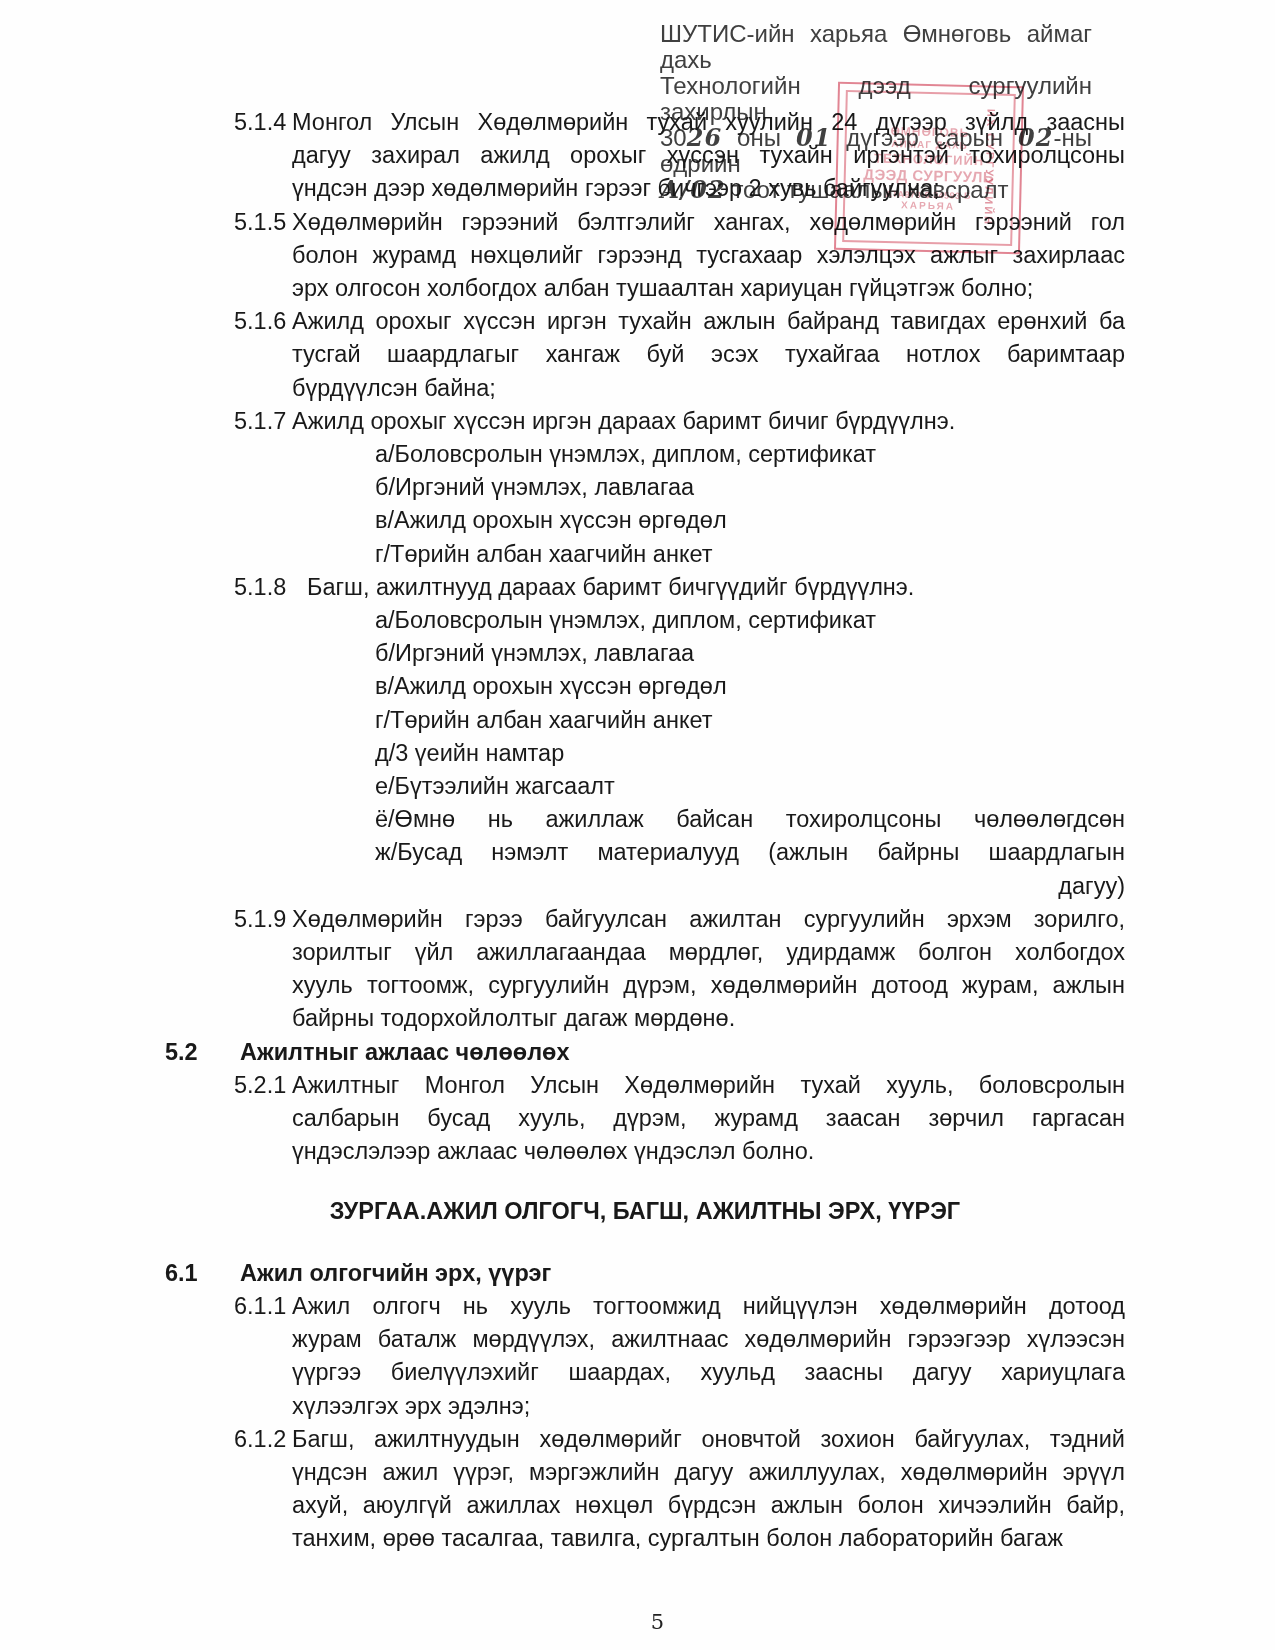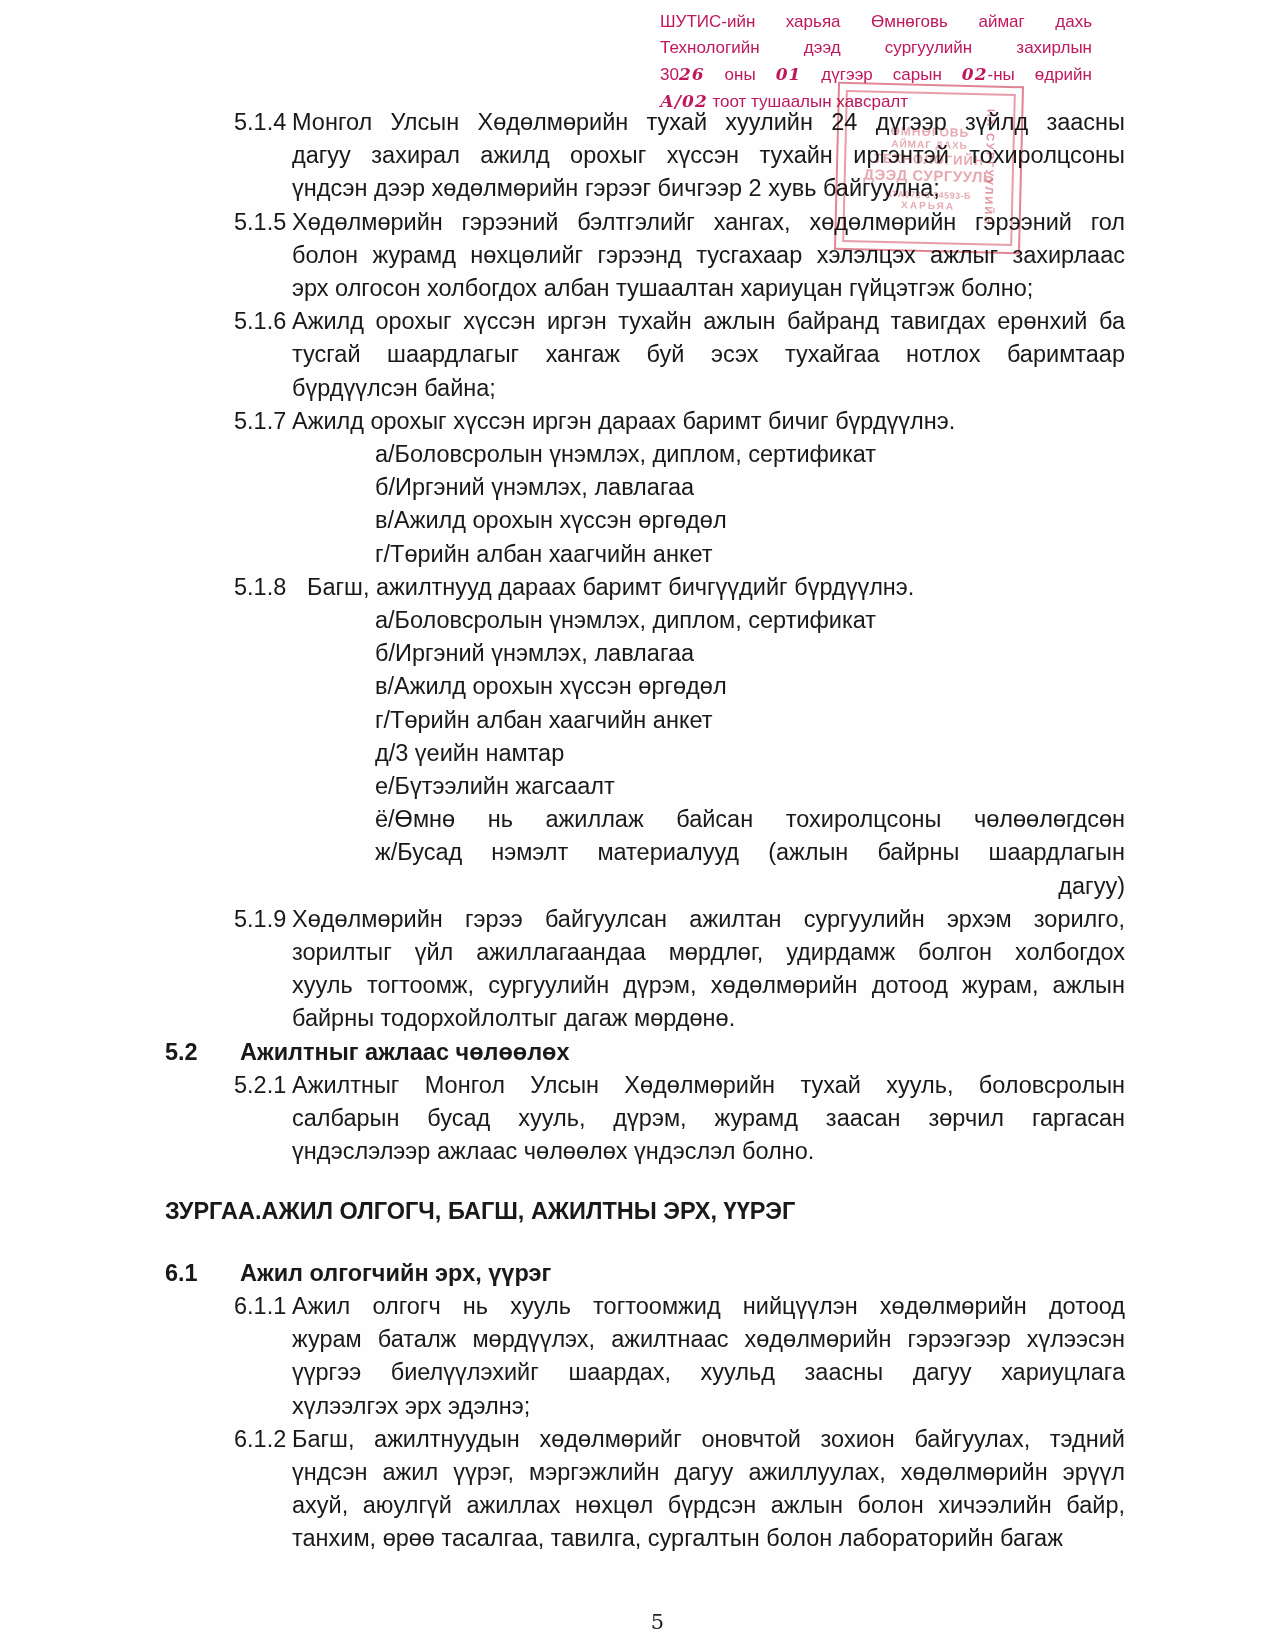--- a/index.html
+++ b/index.html
@@ -7,22 +7,22 @@
     position:relative;
     width:1275px;height:1650px;
     background:#fefefe;
     margin:0 auto;
     overflow:hidden;
     font-family:"Liberation Sans","DejaVu Sans",sans-serif;
     color:#1a1a1a;
   }
   
   .header-block{
-    position:absolute;left:660px;top:9px;width:432px;
-    font-size:17px;line-height:26px;color:#be185d;
+    position:absolute;left:660px;top:21px;width:432px;
+    font-size:24px;line-height:26px;color:#404040;
   }
   .header-line{text-align:left;}
   .header-line.stretch{text-align:justify;text-align-last:justify;}
   .hw{
     font-family:"DejaVu Serif",serif;
     font-style:italic;font-weight:bold;
     letter-spacing:1px;
   }
   
   .body-text{
@@ -42,21 +42,21 @@
   .item-wide .num{display:inline-block;width:73px;}
   
   .section{font-weight:bold;}
   .section .line{padding-left:75px;}
   .section .line:first-child{padding-left:0;}
   .section .num{display:inline-block;width:75px;}
   
   .sub .line{padding-left:210px;}
   
   .heading{font-weight:bold;}
-  .heading .line{padding:0;}
+  .heading .line{text-align:center;padding:0;}
   
   .stamp{
     position:absolute;left:836px;top:84px;width:186px;height:168px;
     transform:rotate(1.4deg);
     mix-blend-mode:multiply;
     pointer-events:none;
   }
   .stamp-outer{
     position:absolute;inset:0;
     border:2.5px solid rgba(206,54,76,0.60);

